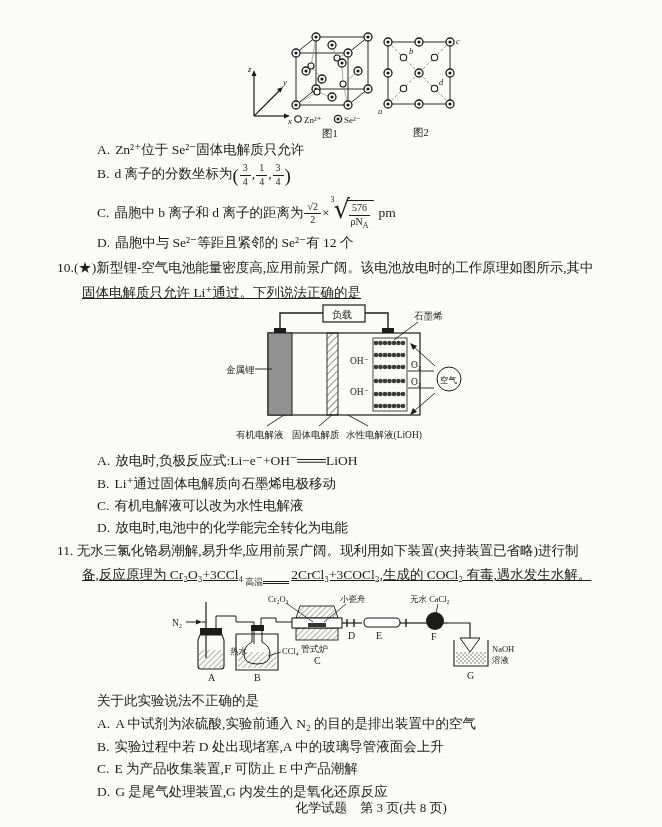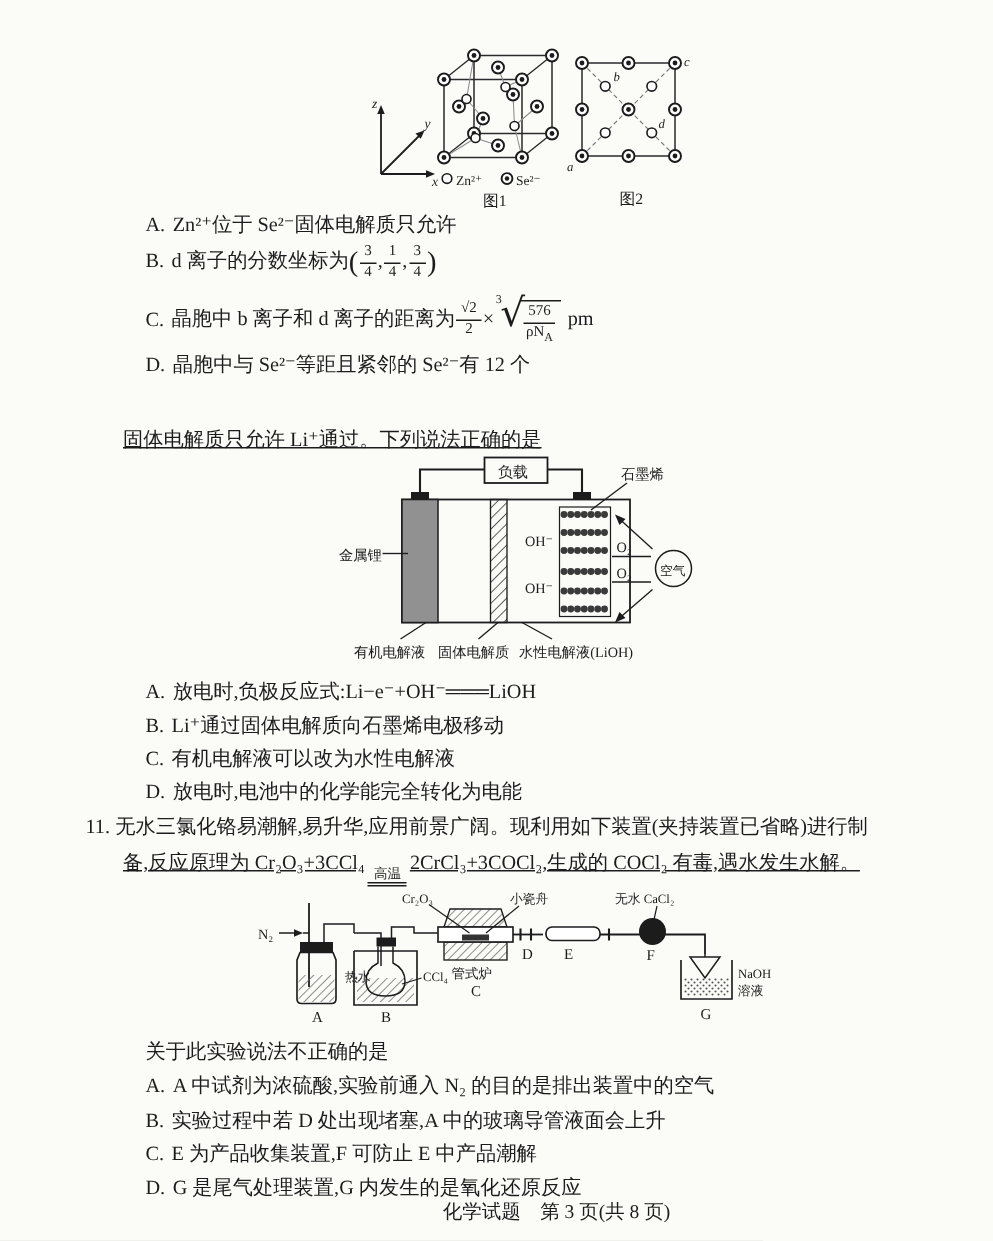--- a/index.html
+++ b/index.html
@@ -14,21 +14,21 @@
         font-size:10px;line-height:1.05;margin:0 1px;}
   .frac .fn{border-bottom:1px solid #1c1c1c;padding:0 3px 1px;}
   .frac .fdn{padding-top:1px;}
   .bigparen{font-size:19px;vertical-align:middle;line-height:1;}
   .root{display:inline-flex;align-items:flex-start;vertical-align:middle;margin:0 1px;}
   .root .idx{font-size:8px;margin-right:-1px;margin-top:-3px;}
   .root .rsign{font-size:26px;line-height:0.9;font-family:"DejaVu Sans",sans-serif;}
   .root .radicand{border-top:1.2px solid #1c1c1c;padding:2px 3px 0 1px;margin-left:-3px;
         display:inline-flex;align-items:flex-end;margin-top:2px;}
   sub.small{font-size:8px;}
-  .cond{display:inline-flex;flex-direction:column;align-items:center;vertical-align:-6px;margin:0 2px;}
+  .cond{display:inline-flex;align-items:center;vertical-align:-6px;margin:0 2px;}
   .cond-t{font-size:9px;line-height:1.25;}
   .cond-line{width:26px;border-top:3px double #1c1c1c;}
   .footer{position:absolute;left:0;width:662px;text-align:center;font-size:13px;padding-left:40px;}
   svg text{font-family:"Liberation Serif","DejaVu Serif",serif;fill:#1c1c1c;}
 </style>
 </head>
 <body>
 
 <div class="page">
 
@@ -190,20 +190,23 @@
             <span class="fn">576</span>
             <span class="fdn"><span>ρN</span><sub class="small">A</sub></span>
           </span>
         </span>
       </span>&nbsp;<span>pm</span>
   </div>
   <div class="row" style="top:234px">
     <span class="lab">D.</span><span>晶胞中与 Se²⁻等距且紧邻的 Se²⁻有 12 个</span>
   </div>
 
+  <div class="qnum" style="top:259px">
+    <span>10.</span><span>(★)</span><span>新型锂-空气电池能量密度高,应用前景广阔。该电池放电时的工作原理如图所示,其中</span>
+  </div>
   <div class="cont" style="top:284px">固体电解质只允许 Li⁺通过。下列说法正确的是</div>
 
   <svg class="abs" style="left:222px;top:302px" width="252" height="148" viewBox="0 0 252 148">
     <defs>
       <pattern id="hatch1" width="5" height="5" patternTransform="rotate(45)" patternUnits="userSpaceOnUse">
         <line x1="0" y1="0" x2="0" y2="5" stroke="#555" stroke-width="1.3"></line>
       </pattern>
     </defs>
 
     <rect x="101" y="3" width="42" height="17" fill="none" stroke="#1c1c1c" stroke-width="1.2"></rect>

